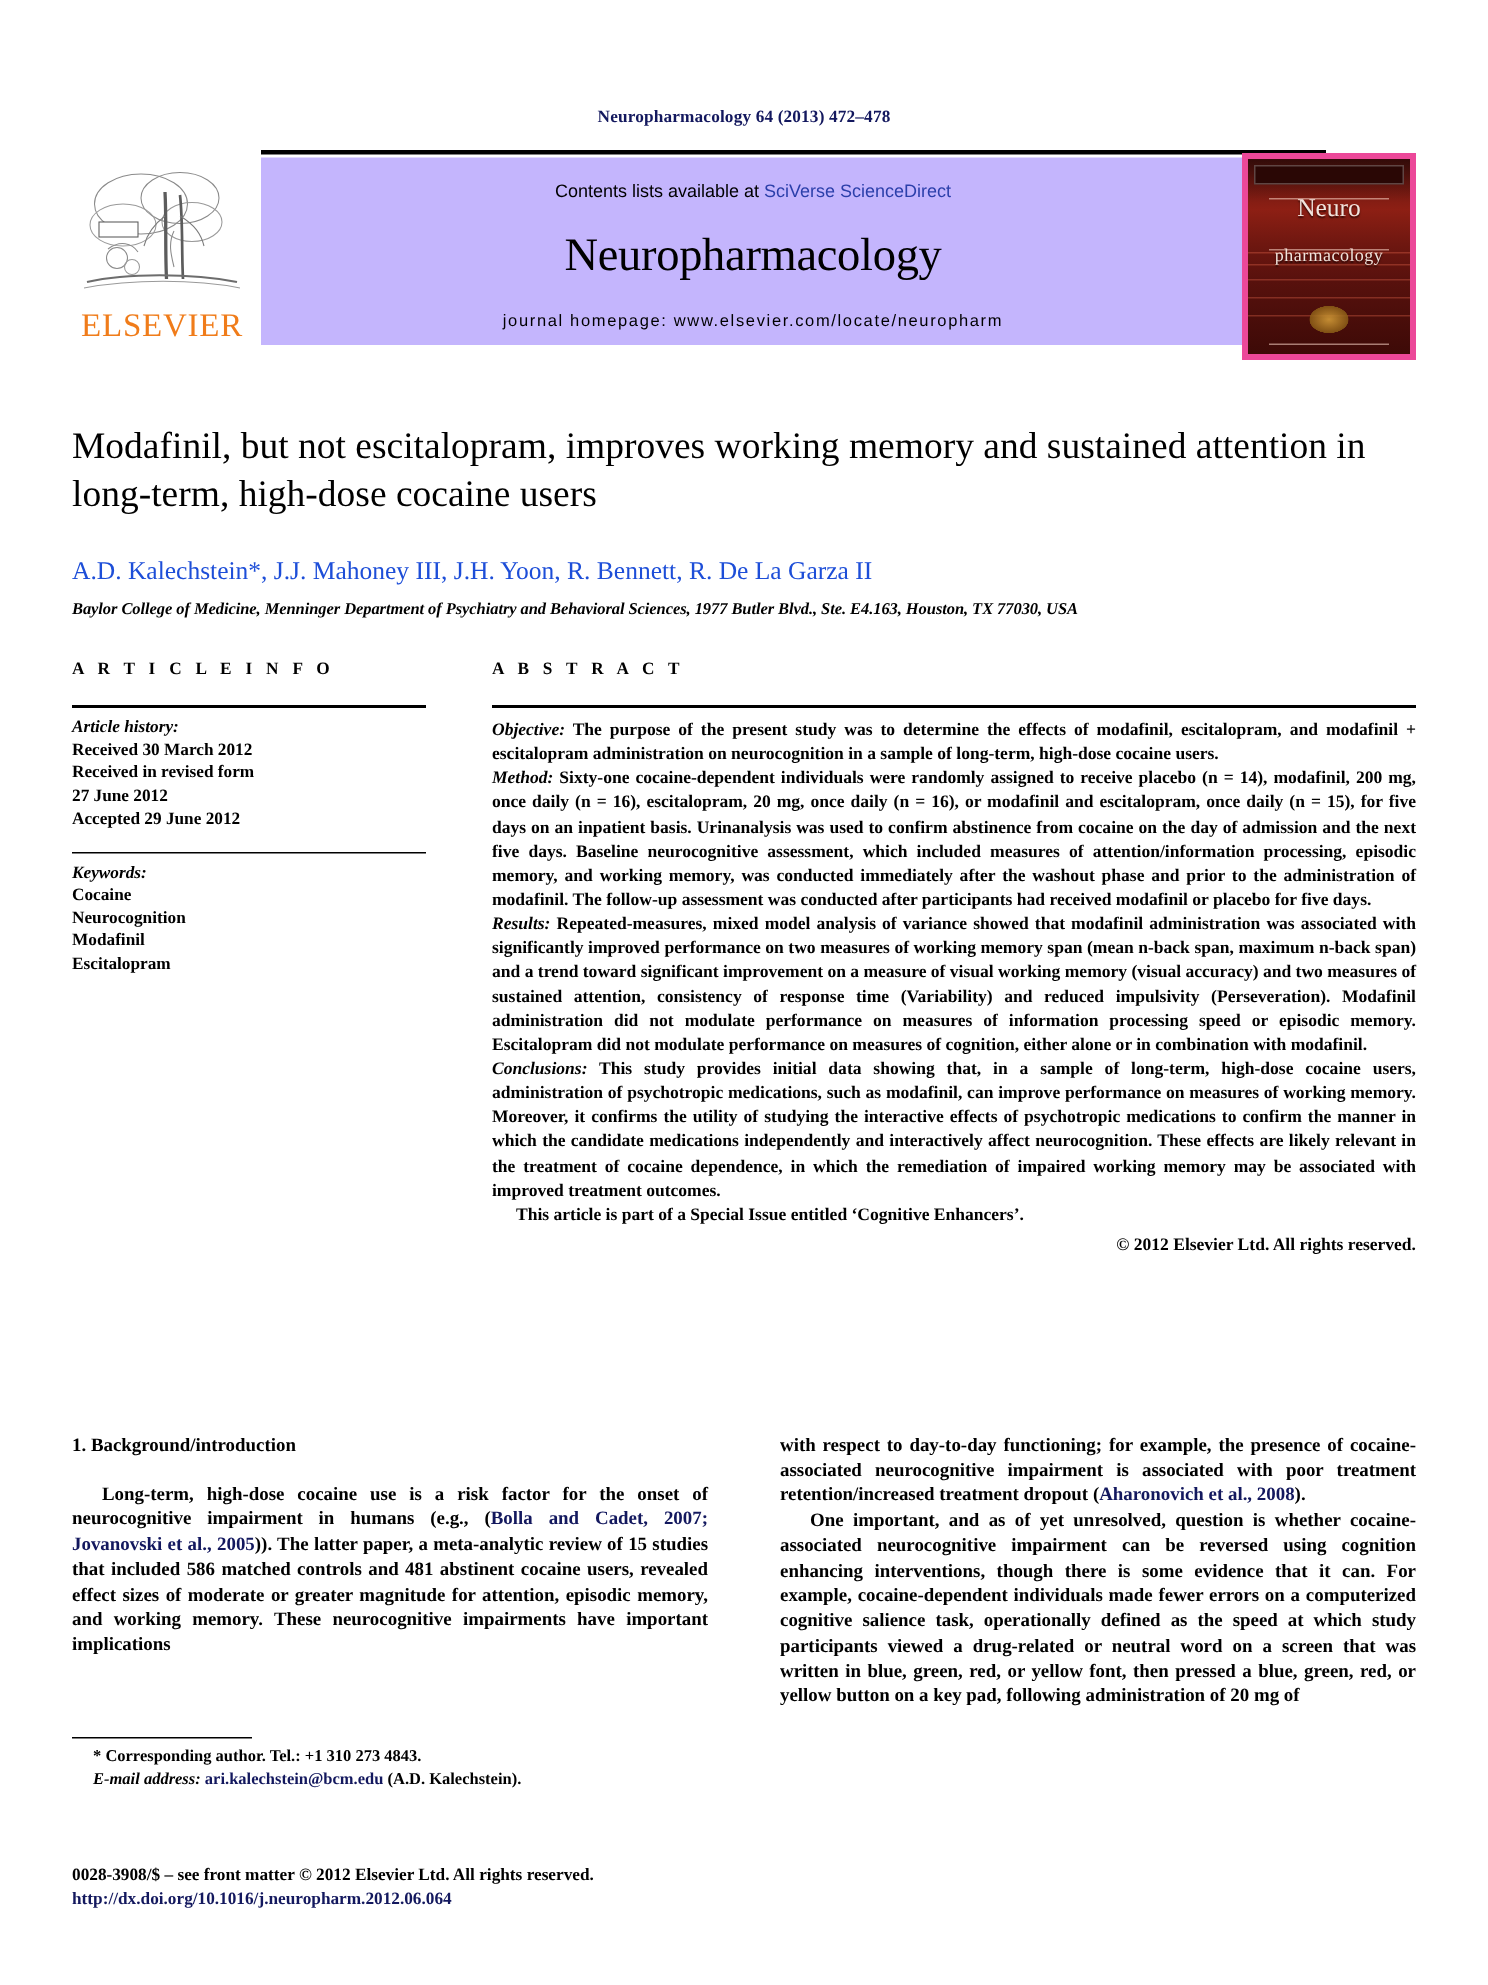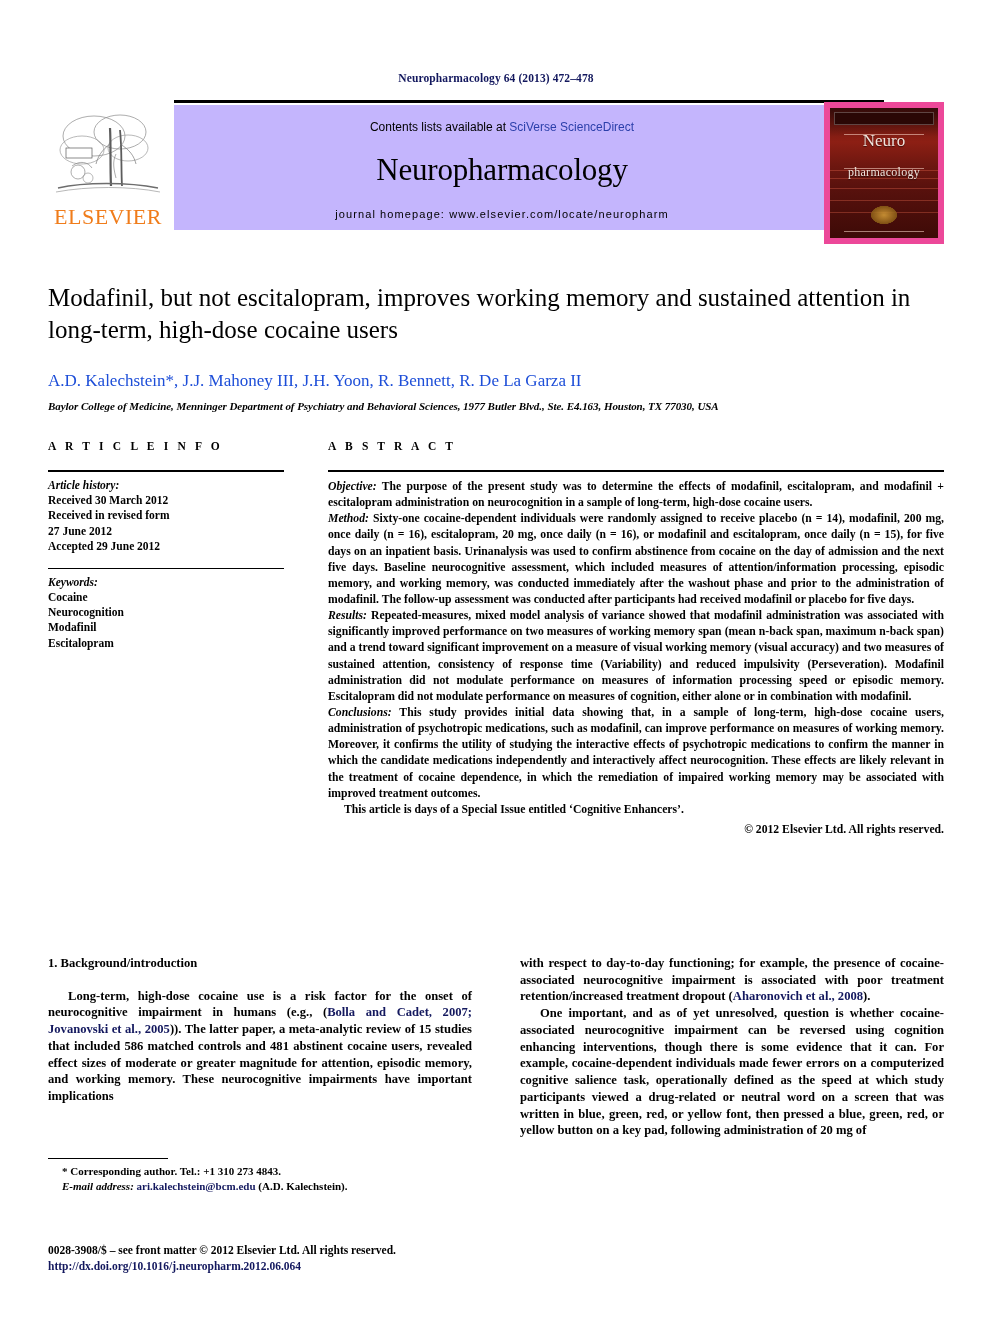--- a/index.html
+++ b/index.html
@@ -112,21 +112,21 @@
     color: #000;
   }
   .cover-thumb {
     position: absolute;
     right: 0;
     top: 2px;
     width: 108px;
     height: 130px;
     background: #404040;
     overflow: hidden;
-    border: 6px solid #ec4899;
+    border: 4px solid #ec4899;
   }
   .cover-inner {
     position: absolute;
     inset: 0;
     background:
       linear-gradient(180deg, rgba(0,0,0,0.45) 0%, rgba(0,0,0,0) 22%),
       linear-gradient(180deg, #5c1410 0%, #8d1f14 26%, #6e1710 44%, #58110d 62%, #3d0a07 100%);
   }
   .cover-streak {
     position: absolute;
@@ -440,21 +440,21 @@
         </div>
       </div>
 
       <div class="col-right">
         <div class="rule-thick"></div>
         <div class="abstract-body">
           <p><span class="lead">Objective:</span><span> The purpose of the present study was to determine the effects of modafinil, escitalopram, and modafinil + escitalopram administration on neurocognition in a sample of long-term, high-dose cocaine users.</span></p>
           <p><span class="lead">Method:</span><span> Sixty-one cocaine-dependent individuals were randomly assigned to receive placebo (n = 14), modafinil, 200 mg, once daily (n = 16), escitalopram, 20 mg, once daily (n = 16), or modafinil and escitalopram, once daily (n = 15), for five days on an inpatient basis. Urinanalysis was used to confirm abstinence from cocaine on the day of admission and the next five days. Baseline neurocognitive assessment, which included measures of attention/information processing, episodic memory, and working memory, was conducted immediately after the washout phase and prior to the administration of modafinil. The follow-up assessment was conducted after participants had received modafinil or placebo for five days.</span></p>
           <p><span class="lead">Results:</span><span> Repeated-measures, mixed model analysis of variance showed that modafinil administration was associated with significantly improved performance on two measures of working memory span (mean n-back span, maximum n-back span) and a trend toward significant improvement on a measure of visual working memory (visual accuracy) and two measures of sustained attention, consistency of response time (Variability) and reduced impulsivity (Perseveration). Modafinil administration did not modulate performance on measures of information processing speed or episodic memory. Escitalopram did not modulate performance on measures of cognition, either alone or in combination with modafinil.</span></p>
           <p><span class="lead">Conclusions:</span><span> This study provides initial data showing that, in a sample of long-term, high-dose cocaine users, administration of psychotropic medications, such as modafinil, can improve performance on measures of working memory. Moreover, it confirms the utility of studying the interactive effects of psychotropic medications to confirm the manner in which the candidate medications independently and interactively affect neurocognition. These effects are likely relevant in the treatment of cocaine dependence, in which the remediation of impaired working memory may be associated with improved treatment outcomes.</span></p>
-          <p class="special-issue">This article is days of a Special Issue entitled ‘Cognitive Enhancers’.</p>
+          <p class="special-issue">This article is part of a Special Issue entitled ‘Cognitive Enhancers’.</p>
           <div class="copyright">© 2012 Elsevier Ltd. All rights reserved.</div>
         </div>
       </div>
     </div>
   </div>
 
   <div class="body-cols">
     <div class="bcol left">
       <div class="sec-heading">1. Background/introduction</div>
       <p><span>Long-term, high-dose cocaine use is a risk factor for the onset of neurocognitive impairment in humans (e.g., (</span><span class="ref-link">Bolla and Cadet, 2007; Jovanovski et al., 2005</span><span>)). The latter paper, a meta-analytic review of 15 studies that included 586 matched controls and 481 abstinent cocaine users, revealed effect sizes of moderate or greater magnitude for attention, episodic memory, and working memory. These neurocognitive impairments have important implications</span></p>

